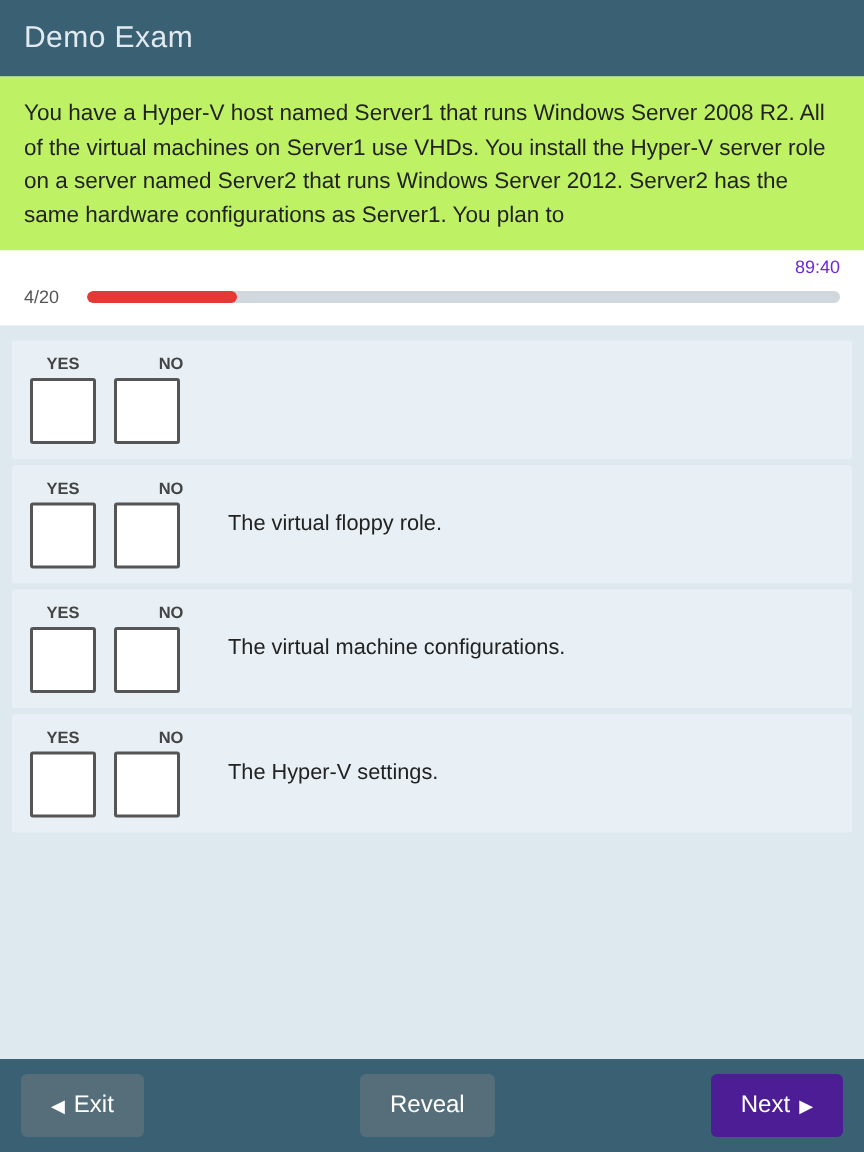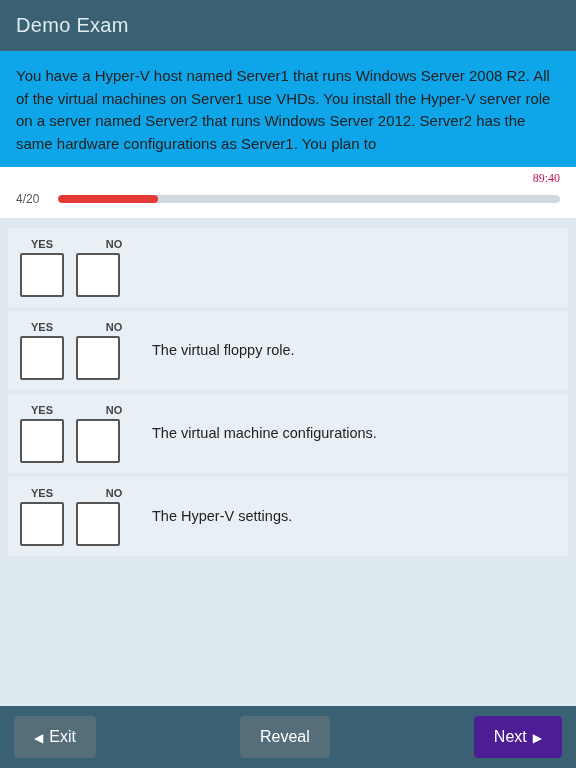--- a/index.html
+++ b/index.html
@@ -18,21 +18,21 @@
       background: #3a6073;
       color: #e0eaf0;
       padding: 14px 16px;
       font-size: 20px;
       font-weight: 400;
       letter-spacing: 0.3px;
     }
 
     
     #question-area {
-      background: #0ea5e9;
+      background: #bef264;
       padding: 14px 16px 12px 16px;
       font-size: 15px;
       line-height: 1.5;
       color: #222;
     }
 
     
     #progress-area {
       background: #ffffff;
       padding: 4px 16px 8px 16px;
@@ -154,21 +154,21 @@
 </div>
 
 <div id="question-area">
   <span>You have a Hyper-V host named Server1 that runs Windows Server 2008 R2. All of the virtual machines on Server1 use VHDs. You install the Hyper-V server role on a server named Server2 that runs Windows Server 2012. Server2 has the same hardware configurations as Server1. You plan to</span>
 </div>
 
 <div id="progress-area">
   <div class="progress-row">
     <div class="progress-label" style="min-width:0; text-align:right; margin-right:6px; font-size:12px; color:#555;"></div>
     <div style="flex:1; display:flex; flex-direction:column; align-items:flex-end;">
-      <span style="font-size:12px;color:#be185d;align-self:flex-end;margin-bottom:2px;font-family:Liberation Serif, serif;">89:40</span>
+      <span style="font-size:12px;color:#6d28d9;align-self:flex-end;margin-bottom:2px;">89:40</span>
       <div class="progress-track">
         <div class="progress-fill-green" style="width:75%;"></div>
       </div>
     </div>
   </div>
   <div class="progress-row">
     <span style="font-size:12px;color:#555;margin-right:6px;min-width:36px;">4/20</span>
     <div class="progress-track">
       <div class="progress-fill-red" style="width:20%;"></div>
     </div>

